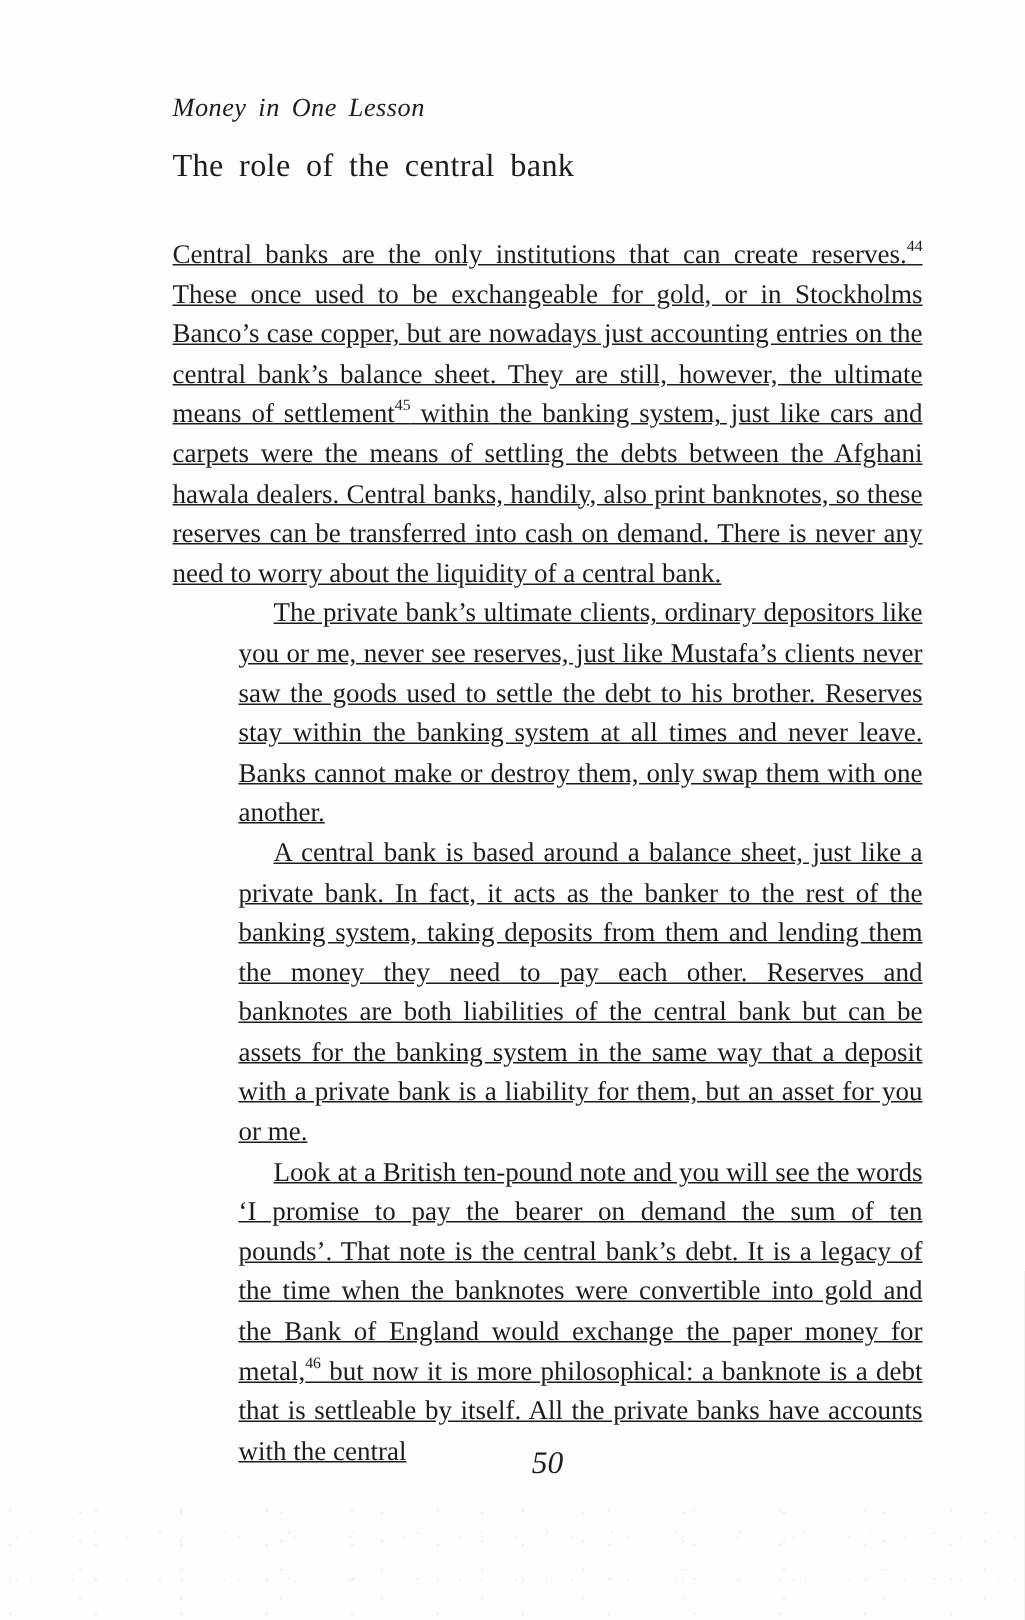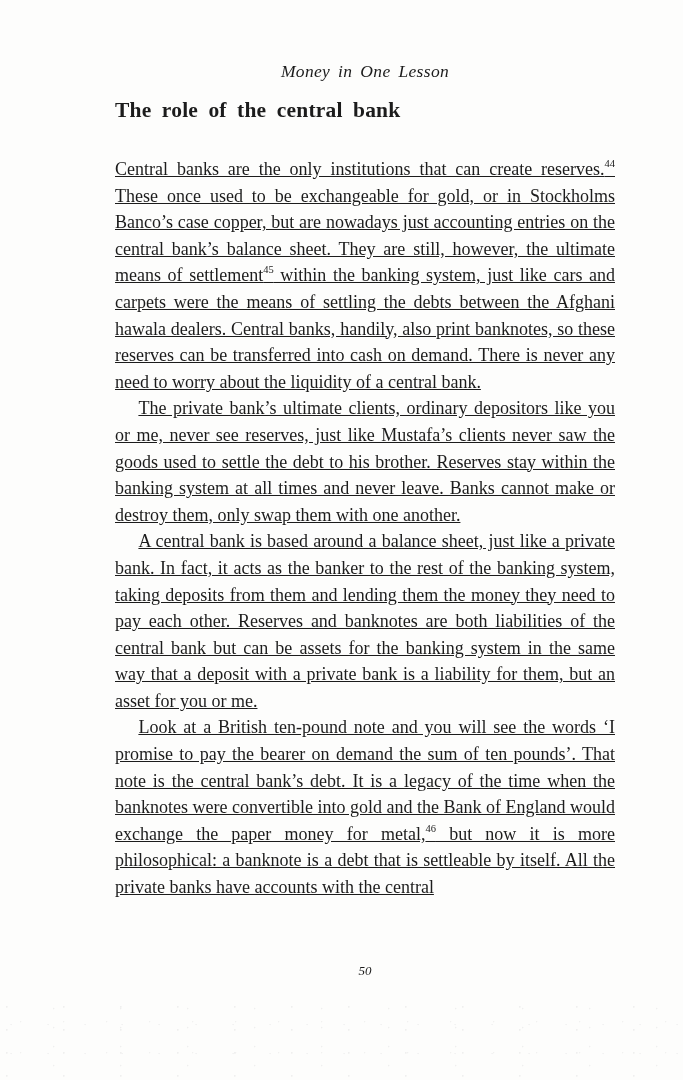--- a/index.html
+++ b/index.html
@@ -22,69 +22,70 @@
     left: 115px;
     top: 0;
     width: 500px;
     height: 100%;
   }
   .running-header {
     position: absolute;
     top: 61px;
     left: 0;
     right: 0;
-    text-align: center;
+    text-align: left;
     font-style: italic;
     font-size: 17.5px;
     letter-spacing: 0.02em;
     word-spacing: 0.18em;
   }
   .section-heading {
     position: absolute;
     top: 98px;
     left: 0;
     margin: 0;
     font-size: 21.5px;
-    font-weight: bold;
+    font-weight: normal;
     letter-spacing: 0.01em;
     word-spacing: 0.22em;
     text-align: right;
   }
   .body-paragraphs {
     position: absolute;
     top: 156px;
     left: 0;
     right: 0;
     font-size: 18px;
     line-height: 26.6px;
   }
   .body-paragraphs p {
     margin: 0;
     text-align: justify;
     text-decoration: underline;
   }
   .body-paragraphs p + p {
     text-indent: 1.3em;
+    margin-left: 44px;
   }
   sup.fn {
     font-size: 10.5px;
     line-height: 0;
     position: relative;
     top: -1px;
     vertical-align: super;
     letter-spacing: 0;
   }
   .page-number {
     position: absolute;
     top: 963px;
     left: 0;
     right: 0;
     text-align: center;
     font-style: italic;
-    font-size: 13px;
+    font-size: 21px;
   }
   .scan-noise {
     position: absolute;
     left: 0;
     right: 0;
     bottom: 0;
     height: 80px;
     pointer-events: none;
     opacity: 0.35;
     background-image:

